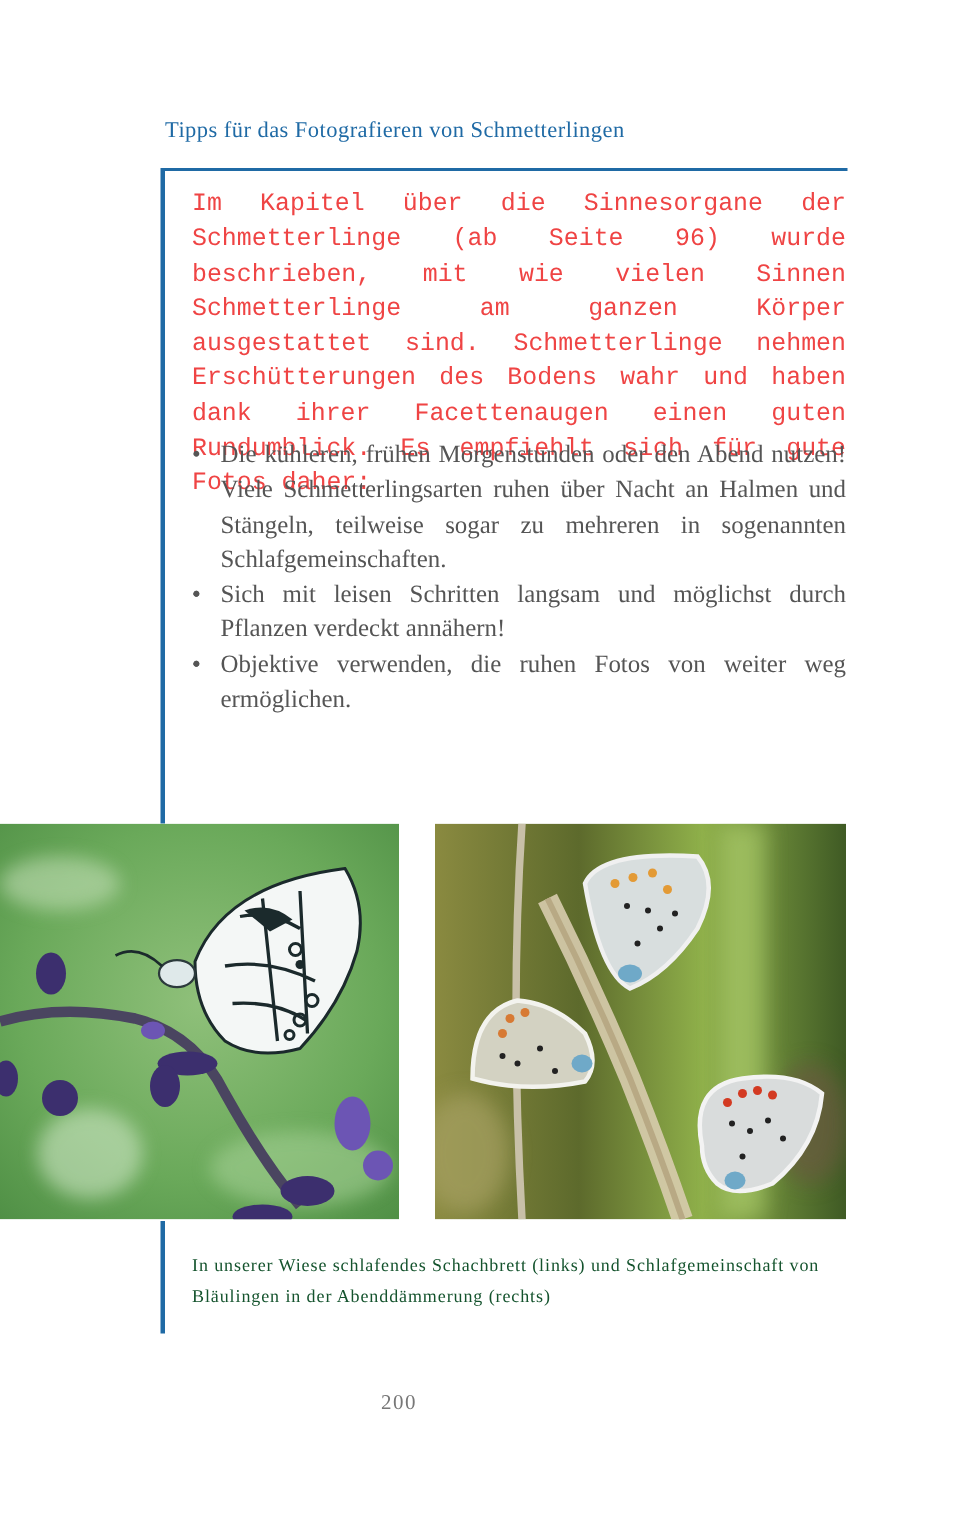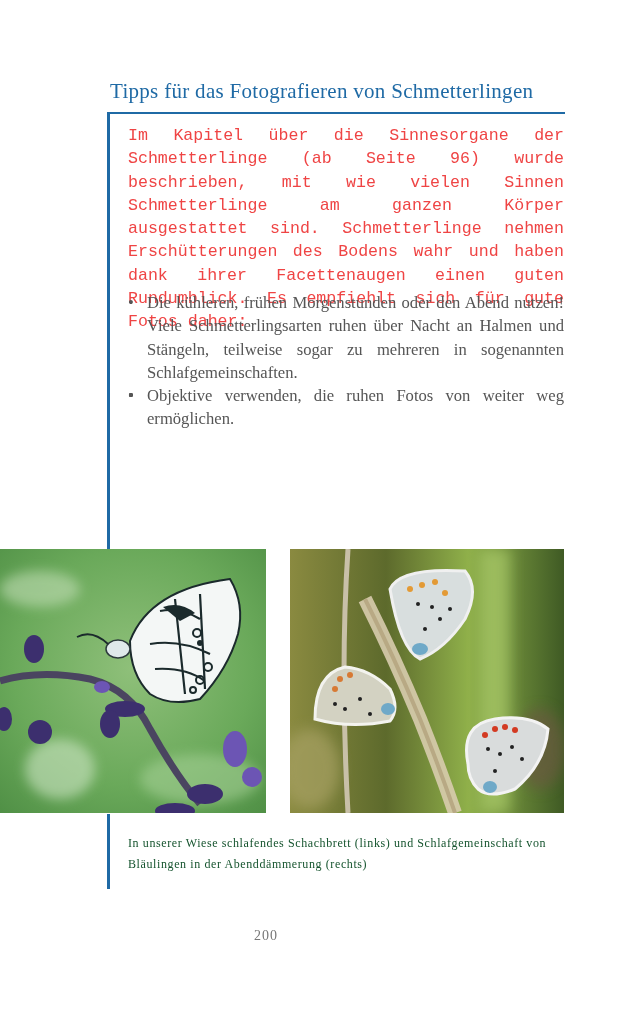--- a/index.html
+++ b/index.html
@@ -5,21 +5,21 @@
     html, body { margin: 0; padding: 0; }
     body {
       width: 640px; height: 1020px; position: relative; overflow: hidden;
       background: #ffffff;
       font-family: "DejaVu Serif", "Liberation Serif", serif;
       color: #555555;
     }
     .heading {
       position: absolute; left: 110px; top: 79px;
       font-family: "Liberation Serif", "DejaVu Serif", serif;
-      font-size: 21px; color: #1f6aa5; letter-spacing: 0.3px;
+      font-size: 15px; color: #1f6aa5; letter-spacing: 0.3px;
       white-space: nowrap;
     }
     .rule-top {
       position: absolute; left: 108px; top: 112px; width: 457px; height: 2px;
       background: #1f6aa5;
     }
     .rule-left {
       position: absolute; left: 107px; width: 3px; background: #1f6aa5;
     }
     .rule-left.a { top: 112px; height: 437px; }
@@ -60,21 +60,21 @@
 <div class="heading">Tipps für das Fotografieren von Schmetterlingen</div>
 <div class="rule-top"></div>
 <div class="rule-left a"></div>
 <div class="rule-left b"></div>
 
 <p class="body-text">Im Kapitel über die Sinnesorgane der Schmetterlinge (ab Seite 96) wurde beschrieben, mit wie vielen Sinnen Schmetterlinge am ganzen Körper ausgestattet sind. Schmetterlinge nehmen Erschütterungen des Bodens wahr und haben dank ihrer Facettenaugen einen guten Rundumblick. Es empfiehlt sich für gute Fotos daher:</p>
 
 <ul class="tips">
   <li><span class="bullet">•</span><span>Die kühleren, frühen Morgenstunden oder den Abend nutzen! Viele Schmetterlingsarten ruhen über Nacht an Halmen und Stängeln, teilweise sogar zu mehreren in sogenannten Schlafgemeinschaften.</span></li>
   <li><span class="bullet">•</span></li>
-  <li><span class="bullet">•</span></li>
+  <li><span class="bullet">•</span><span>Sich mit leisen Schritten langsam und möglichst durch Pflanzen verdeckt annähern!</span></li>
   <li><span class="bullet">•</span></li>
   <li><span class="bullet">•</span><span>Objektive verwenden, die ruhen Fotos von weiter weg ermöglichen.</span></li>
 </ul>
 
 <div class="photo left" title="Schachbrett-Falter auf Wiesensalbei">
   <svg viewBox="0 0 266 264" preserveAspectRatio="none">
     <defs>
       <radialGradient id="bgL" cx="50%" cy="45%" r="75%">
         <stop offset="0%" stop-color="#8fc07a"></stop>
         <stop offset="60%" stop-color="#6aa95a"></stop>

